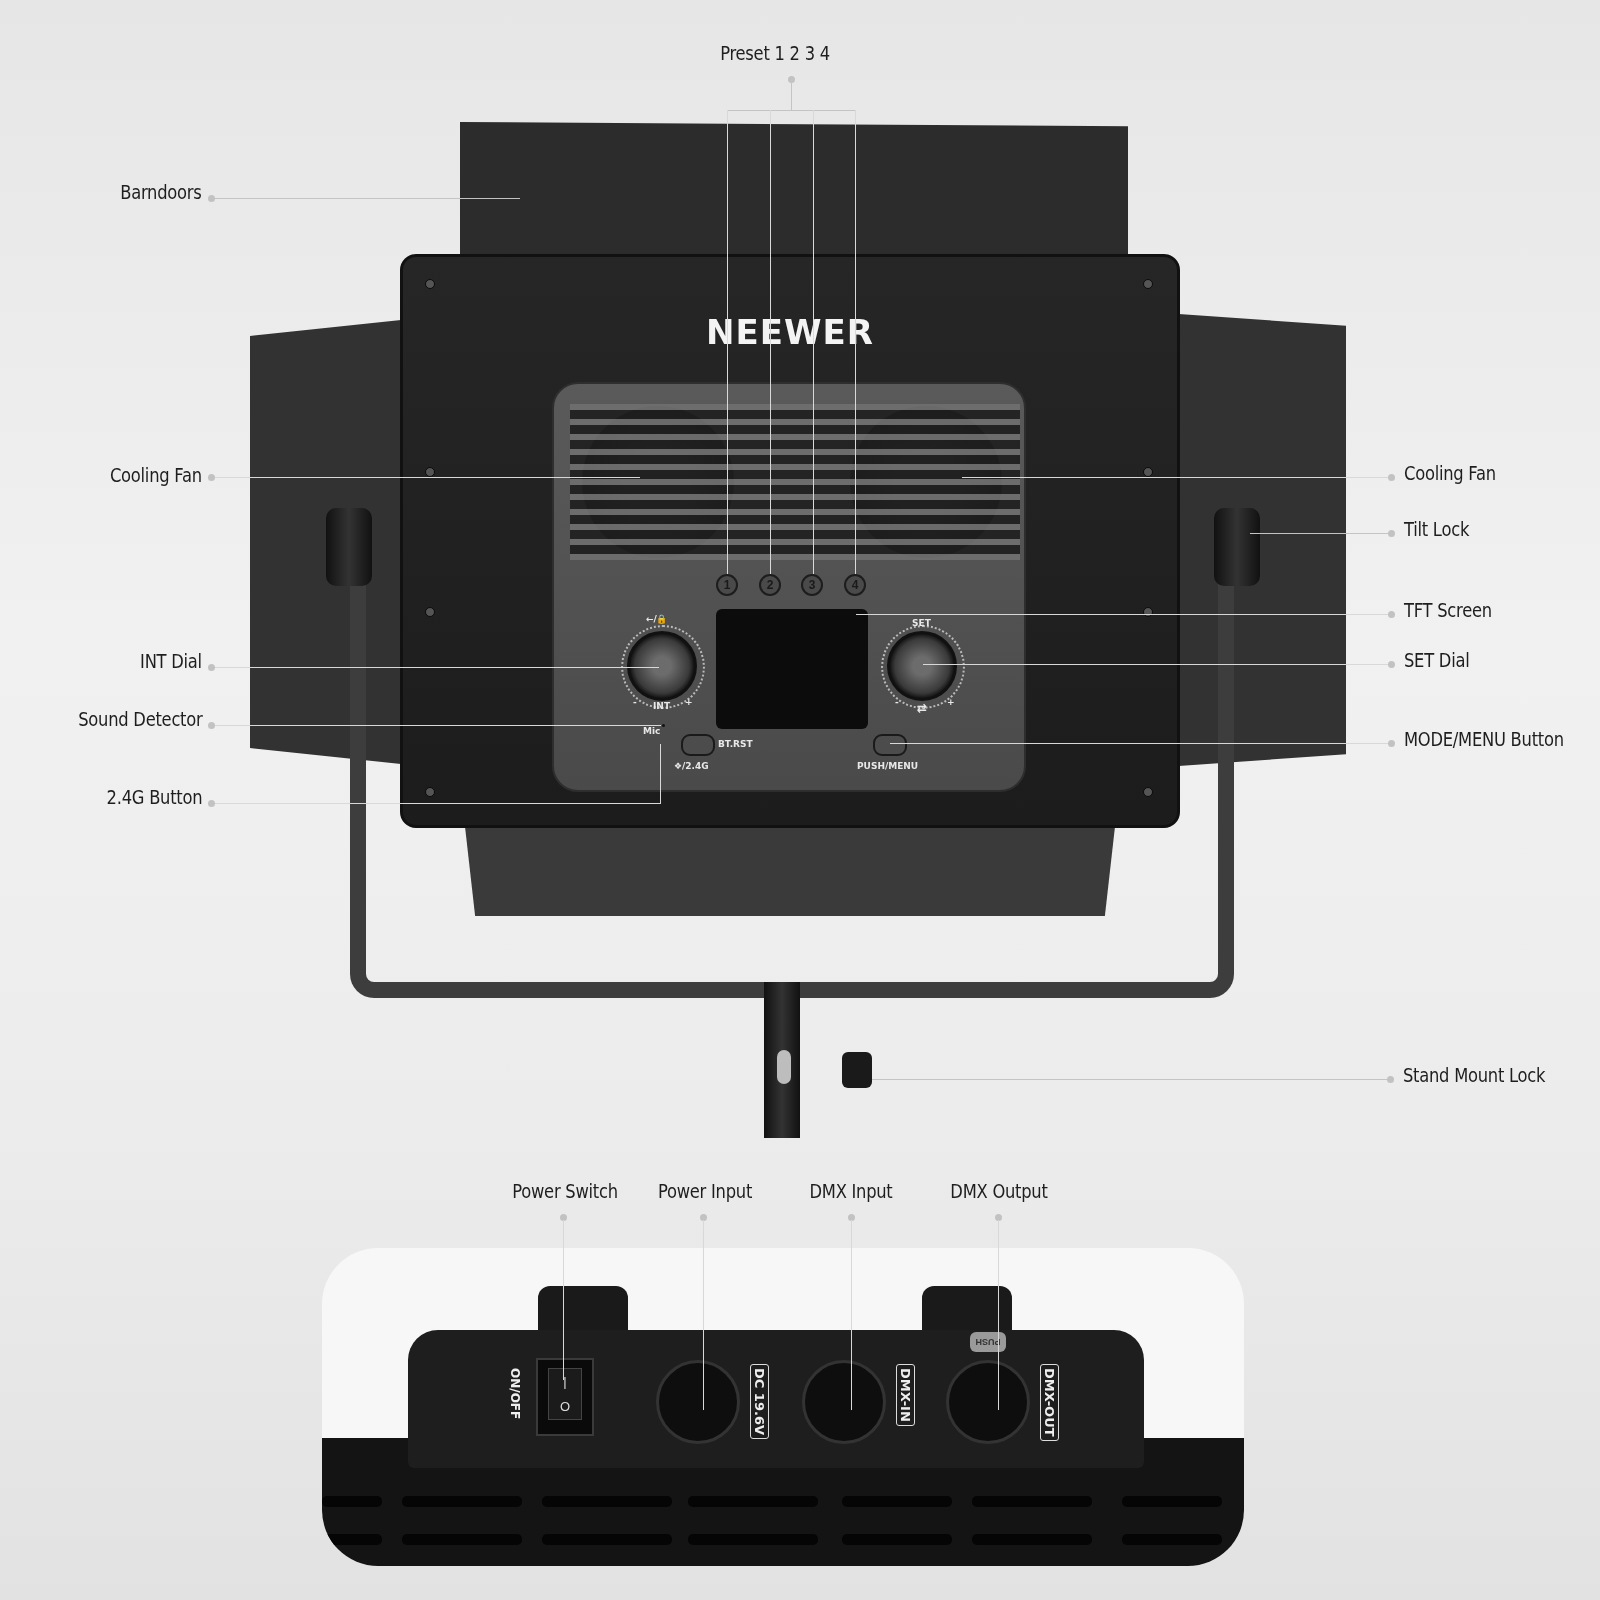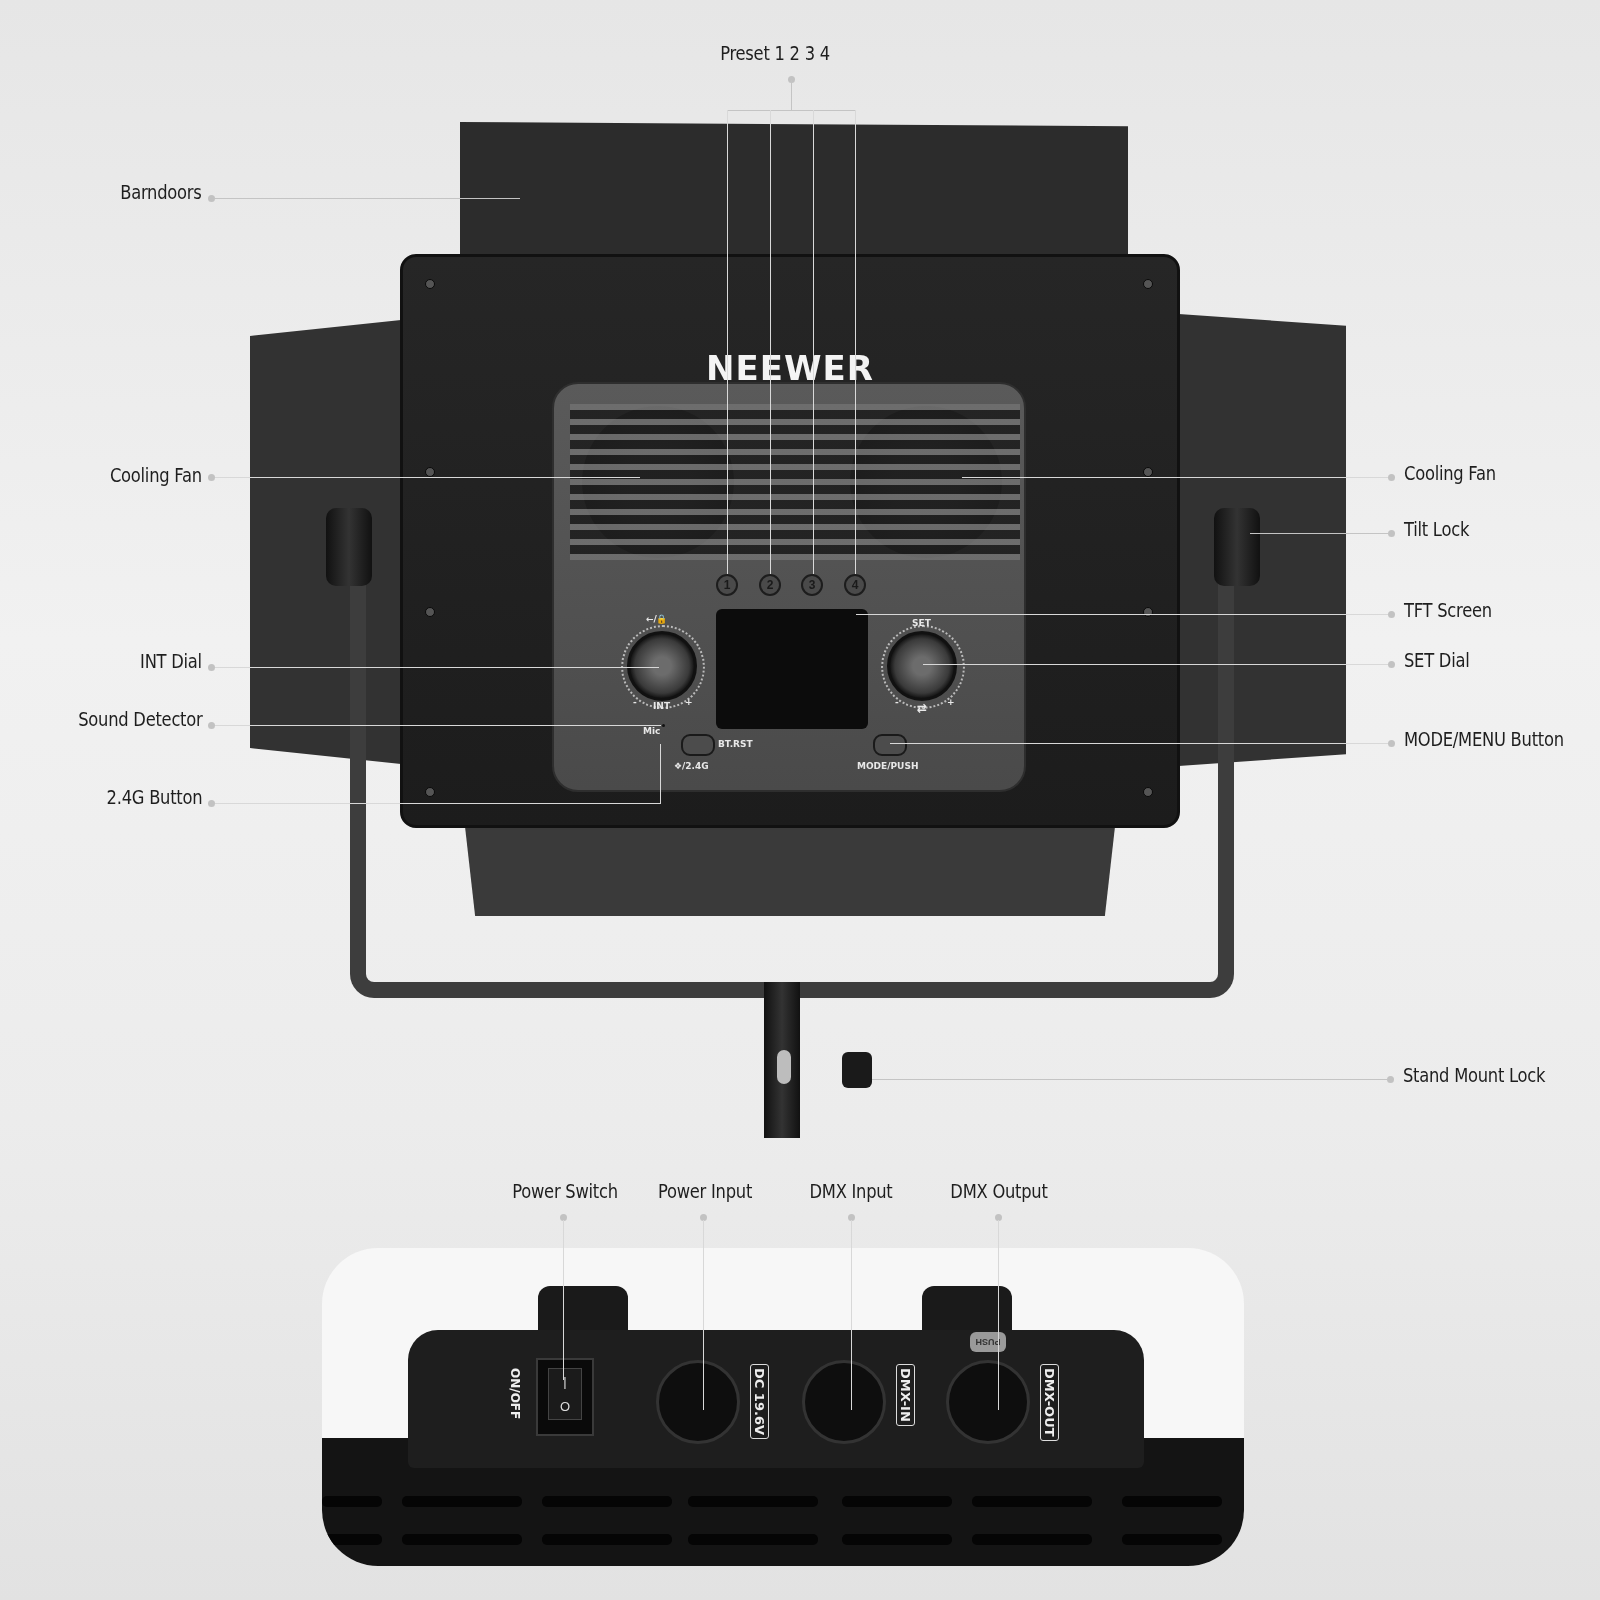--- a/index.html
+++ b/index.html
@@ -21,21 +21,21 @@
   .barn-left{position:absolute;left:250px;top:318px;width:170px;height:448px;background:#323232;
              clip-path:polygon(0 4%,100% 0,100% 100%,0 96%);}
   .barn-right{position:absolute;left:1150px;top:312px;width:196px;height:456px;background:#323232;
               clip-path:polygon(0 0,100% 3%,100% 97%,0 100%);}
   .barn-bottom{position:absolute;left:462px;top:800px;width:656px;height:116px;background:#3a3a3a;
                clip-path:polygon(0 0,100% 0,98% 100%,2% 100%);}
   .panel{position:absolute;left:400px;top:254px;width:780px;height:574px;border-radius:16px;
          background:linear-gradient(180deg,#262626,#1c1c1c);border:3px solid #111;box-sizing:border-box;}
   .screw{position:absolute;width:8px;height:8px;border-radius:50%;background:#555;border:1px solid #0a0a0a;}
   .logo{position:absolute;left:706px;top:312px;font-family:"DejaVu Sans",sans-serif;font-weight:bold;
-        font-size:34px;color:#f4f4f4;letter-spacing:1px;margin-top:36px;}
+        font-size:34px;color:#f4f4f4;letter-spacing:1px;}
   .control-box{position:absolute;left:552px;top:382px;width:474px;height:410px;border-radius:26px;
                background:linear-gradient(180deg,#5a5a5a,#4a4a4a);border:2px solid #2e2e2e;box-sizing:border-box;}
   .fan{position:absolute;width:152px;height:152px;border-radius:50%;background:radial-gradient(circle,#3a3a3a 30%,#141414 70%);}
   .grill{position:absolute;left:570px;top:404px;width:450px;height:156px;
          background:repeating-linear-gradient(180deg,rgba(110,110,110,0.95) 0 6px,rgba(30,30,30,0.9) 6px 15px);}
   .preset-btn{position:absolute;width:22px;height:22px;border-radius:50%;border:2px solid #1d1d1d;
               background:#4a4a4a;color:#1a1a1a;font-size:12px;font-weight:bold;display:flex;
               align-items:center;justify-content:center;box-sizing:border-box;cursor:pointer;}
   .tft{position:absolute;left:716px;top:609px;width:152px;height:120px;border-radius:6px;background:#0c0c0c;}
   .dial{position:absolute;width:64px;height:64px;border-radius:50%;
@@ -118,21 +118,21 @@
 <div class="mini" style="left:917px;top:701px;font-size:12px;">⇄</div>
 <div class="mini" style="left:895px;top:697px;">-</div>
 <div class="mini" style="left:947px;top:697px;">+</div>
 
 <div class="mini" style="left:643px;top:726px;">Mic</div>
 <div class="abs" style="left:662px;top:724px;width:3px;height:3px;border-radius:50%;background:#111;"></div>
 <div class="pill" style="left:681px;top:734px;"></div>
 <div class="mini" style="left:718px;top:739px;">BT.RST</div>
 <div class="mini" style="left:674px;top:761px;">❖/2.4G</div>
 <div class="pill" style="left:873px;top:734px;"></div>
-<div class="mini" style="left:857px;top:761px;">MODE/PUSH</div>
+<div class="mini" style="left:857px;top:761px;">PUSH/MENU</div>
 
 <div class="tilt-knob" style="left:326px;top:508px;"></div>
 <div class="tilt-knob" style="left:1214px;top:508px;"></div>
 
 <div class="stand"></div>
 <div class="abs" style="left:777px;top:1050px;width:14px;height:34px;border-radius:7px;background:#bdbdbd;"></div>
 <div class="lock-knob"></div>
 
 <div class="label left" style="right:1398px;top:181px;">Barndoors</div>
 <div class="dot" style="left:208px;top:195px;"></div>

